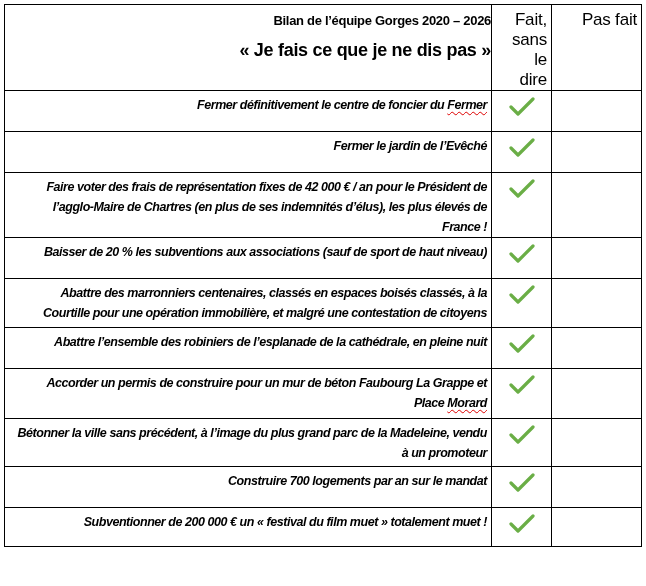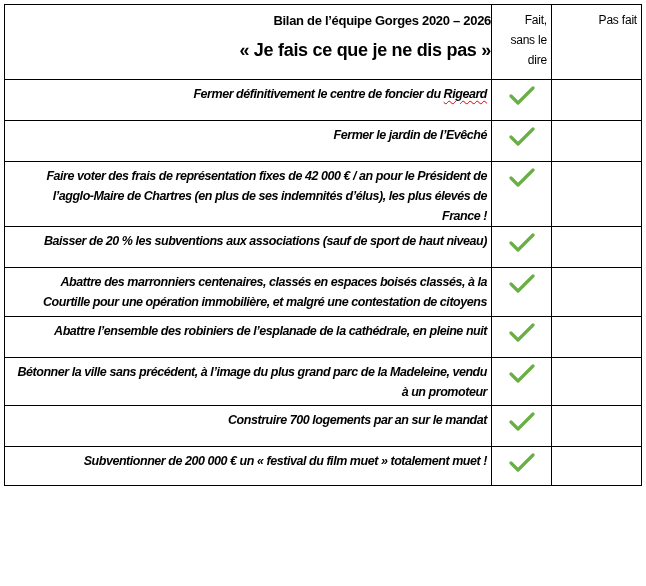--- a/index.html
+++ b/index.html
@@ -21,21 +21,21 @@
     col.c3 { width: 90px; }
     .hdr-title {
       font-size: 13px; font-weight: bold; letter-spacing: -0.3px;
       padding: 6px 0 0 8px; line-height: 19px;
     }
     .hdr-sub {
       font-size: 18px; font-weight: bold; letter-spacing: -0.3px;
       padding: 11px 0 0 8px; line-height: 19px;
     }
     .col-head {
-      font-size: 12px; letter-spacing: -0.2px; line-height: 20px;
+      font-size: 17px; letter-spacing: -0.2px; line-height: 20px;
       padding: 5px 4px 0 7px;
     }
     .item-text {
       font-size: 12.5px; font-style: italic; font-weight: bold;
       letter-spacing: -0.45px; line-height: 20px;
       padding: 4px 4px 0 8px;
     }
     .check-cell { text-align: center; }
     .check-cell svg { display: block; margin: 6px auto 0 auto; }
     .empty-cell { }
@@ -67,21 +67,21 @@
           <div>dire</div>
         </div>
       </td>
       <td>
         <div class="col-head">Pas fait</div>
       </td>
     </tr>
 
   <tr style="height: 41px;">
     <td>
-      <div class="item-text"><span class="t-main">Fermer définitivement le centre de foncier du </span><span class="squiggle">Rigeard</span></div>
+      <div class="item-text"><span class="t-main">Fermer définitivement le centre de foncier du </span><span class="squiggle">Fermer</span></div>
     </td>
     <td class="check-cell">
       <svg width="26" height="20" viewBox="0 0 26 20">
         <polyline points="2,10 9,17 24,2" fill="none" stroke-width="3.2" stroke-linecap="round" stroke-linejoin="round" stroke="#6AAE46"></polyline>
       </svg>
     </td>
     <td class="empty-cell"></td>
   </tr>
 
   <tr style="height: 41px;">
@@ -138,20 +138,31 @@
       <div class="item-text"><span class="t-main">Abattre l’ensemble des robiniers de l’esplanade de la cathédrale, en pleine nuit</span><span class="squiggle"></span></div>
     </td>
     <td class="check-cell">
       <svg width="26" height="20" viewBox="0 0 26 20">
         <polyline points="2,10 9,17 24,2" fill="none" stroke-width="3.2" stroke-linecap="round" stroke-linejoin="round" stroke="#6AAE46"></polyline>
       </svg>
     </td>
     <td class="empty-cell"></td>
   </tr>
 
+  <tr style="height: 50px;">
+    <td>
+      <div class="item-text"><span class="t-main">Accorder un permis de construire pour un mur de béton Faubourg La Grappe et Place </span><span class="squiggle">Morard</span></div>
+    </td>
+    <td class="check-cell">
+      <svg width="26" height="20" viewBox="0 0 26 20">
+        <polyline points="2,10 9,17 24,2" fill="none" stroke-width="3.2" stroke-linecap="round" stroke-linejoin="round" stroke="#6AAE46"></polyline>
+      </svg>
+    </td>
+    <td class="empty-cell"></td>
+  </tr>
 
   <tr style="height: 48px; padding-left: 16px;">
     <td>
       <div class="item-text"><span class="t-main">Bétonner la ville sans précédent, à l’image du plus grand parc de la Madeleine, vendu à un promoteur</span><span class="squiggle"></span></div>
     </td>
     <td class="check-cell">
       <svg width="26" height="20" viewBox="0 0 26 20">
         <polyline points="2,10 9,17 24,2" fill="none" stroke-width="3.2" stroke-linecap="round" stroke-linejoin="round" stroke="#6AAE46"></polyline>
       </svg>
     </td>

